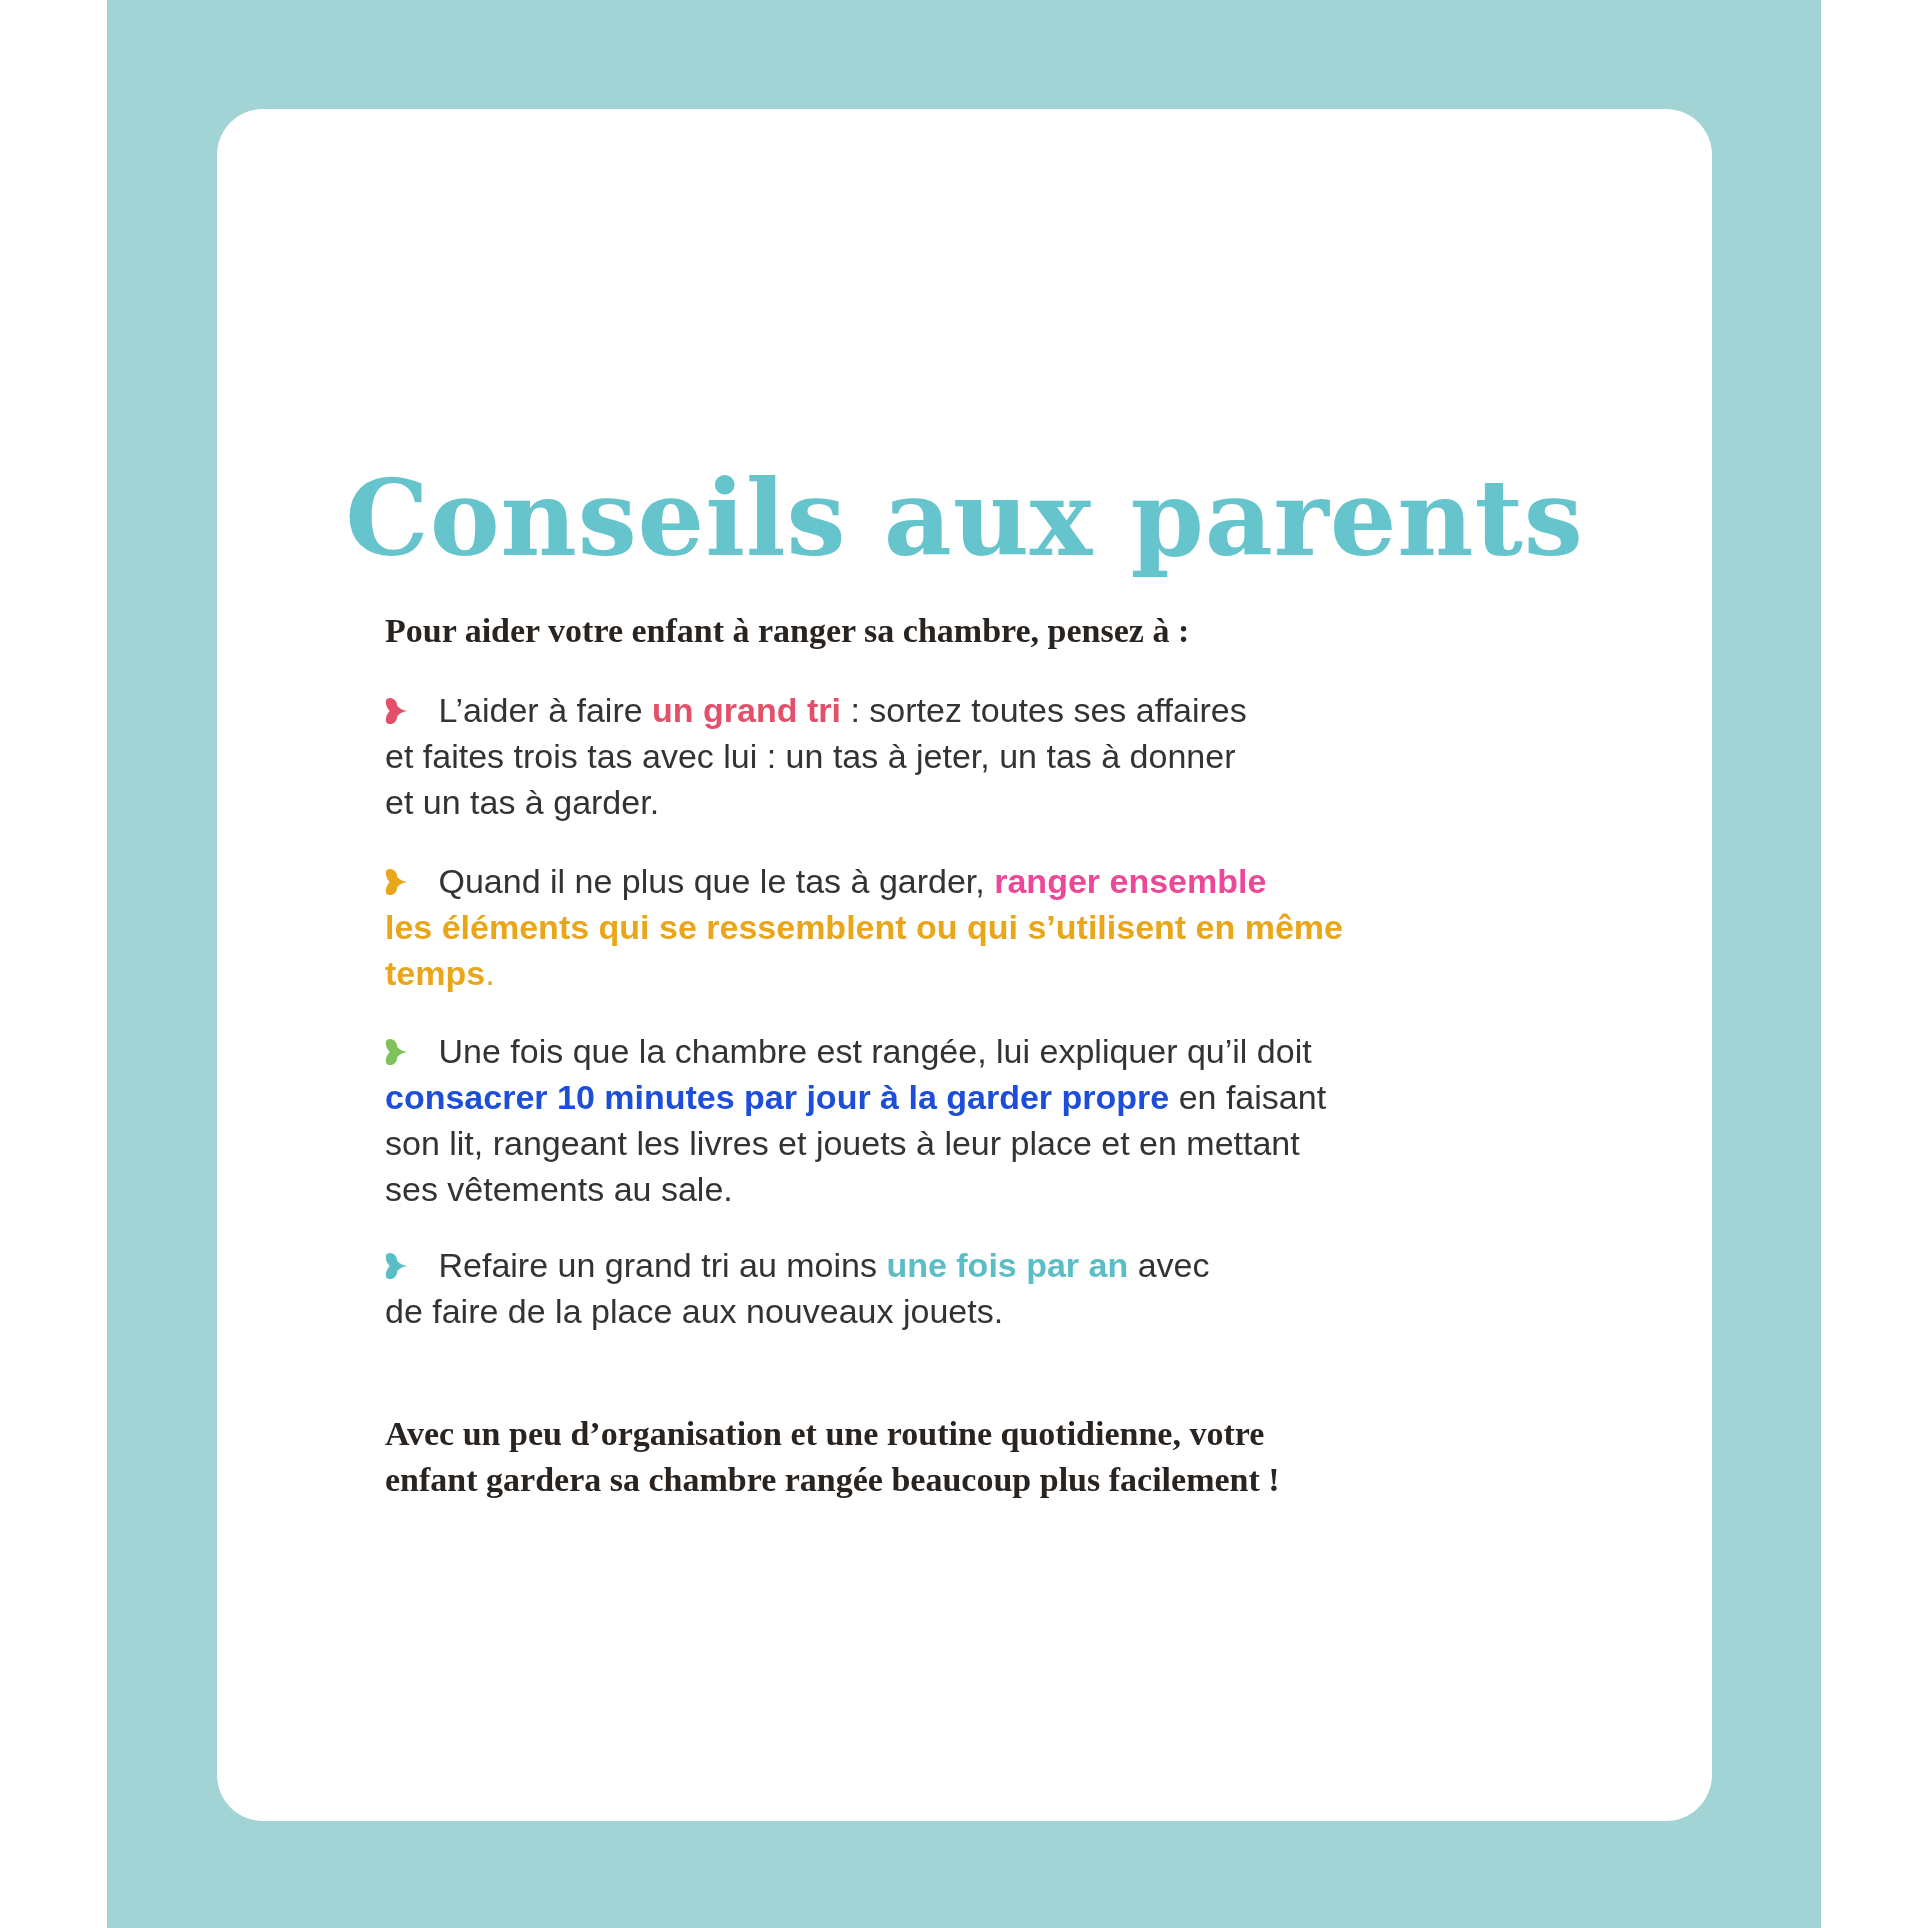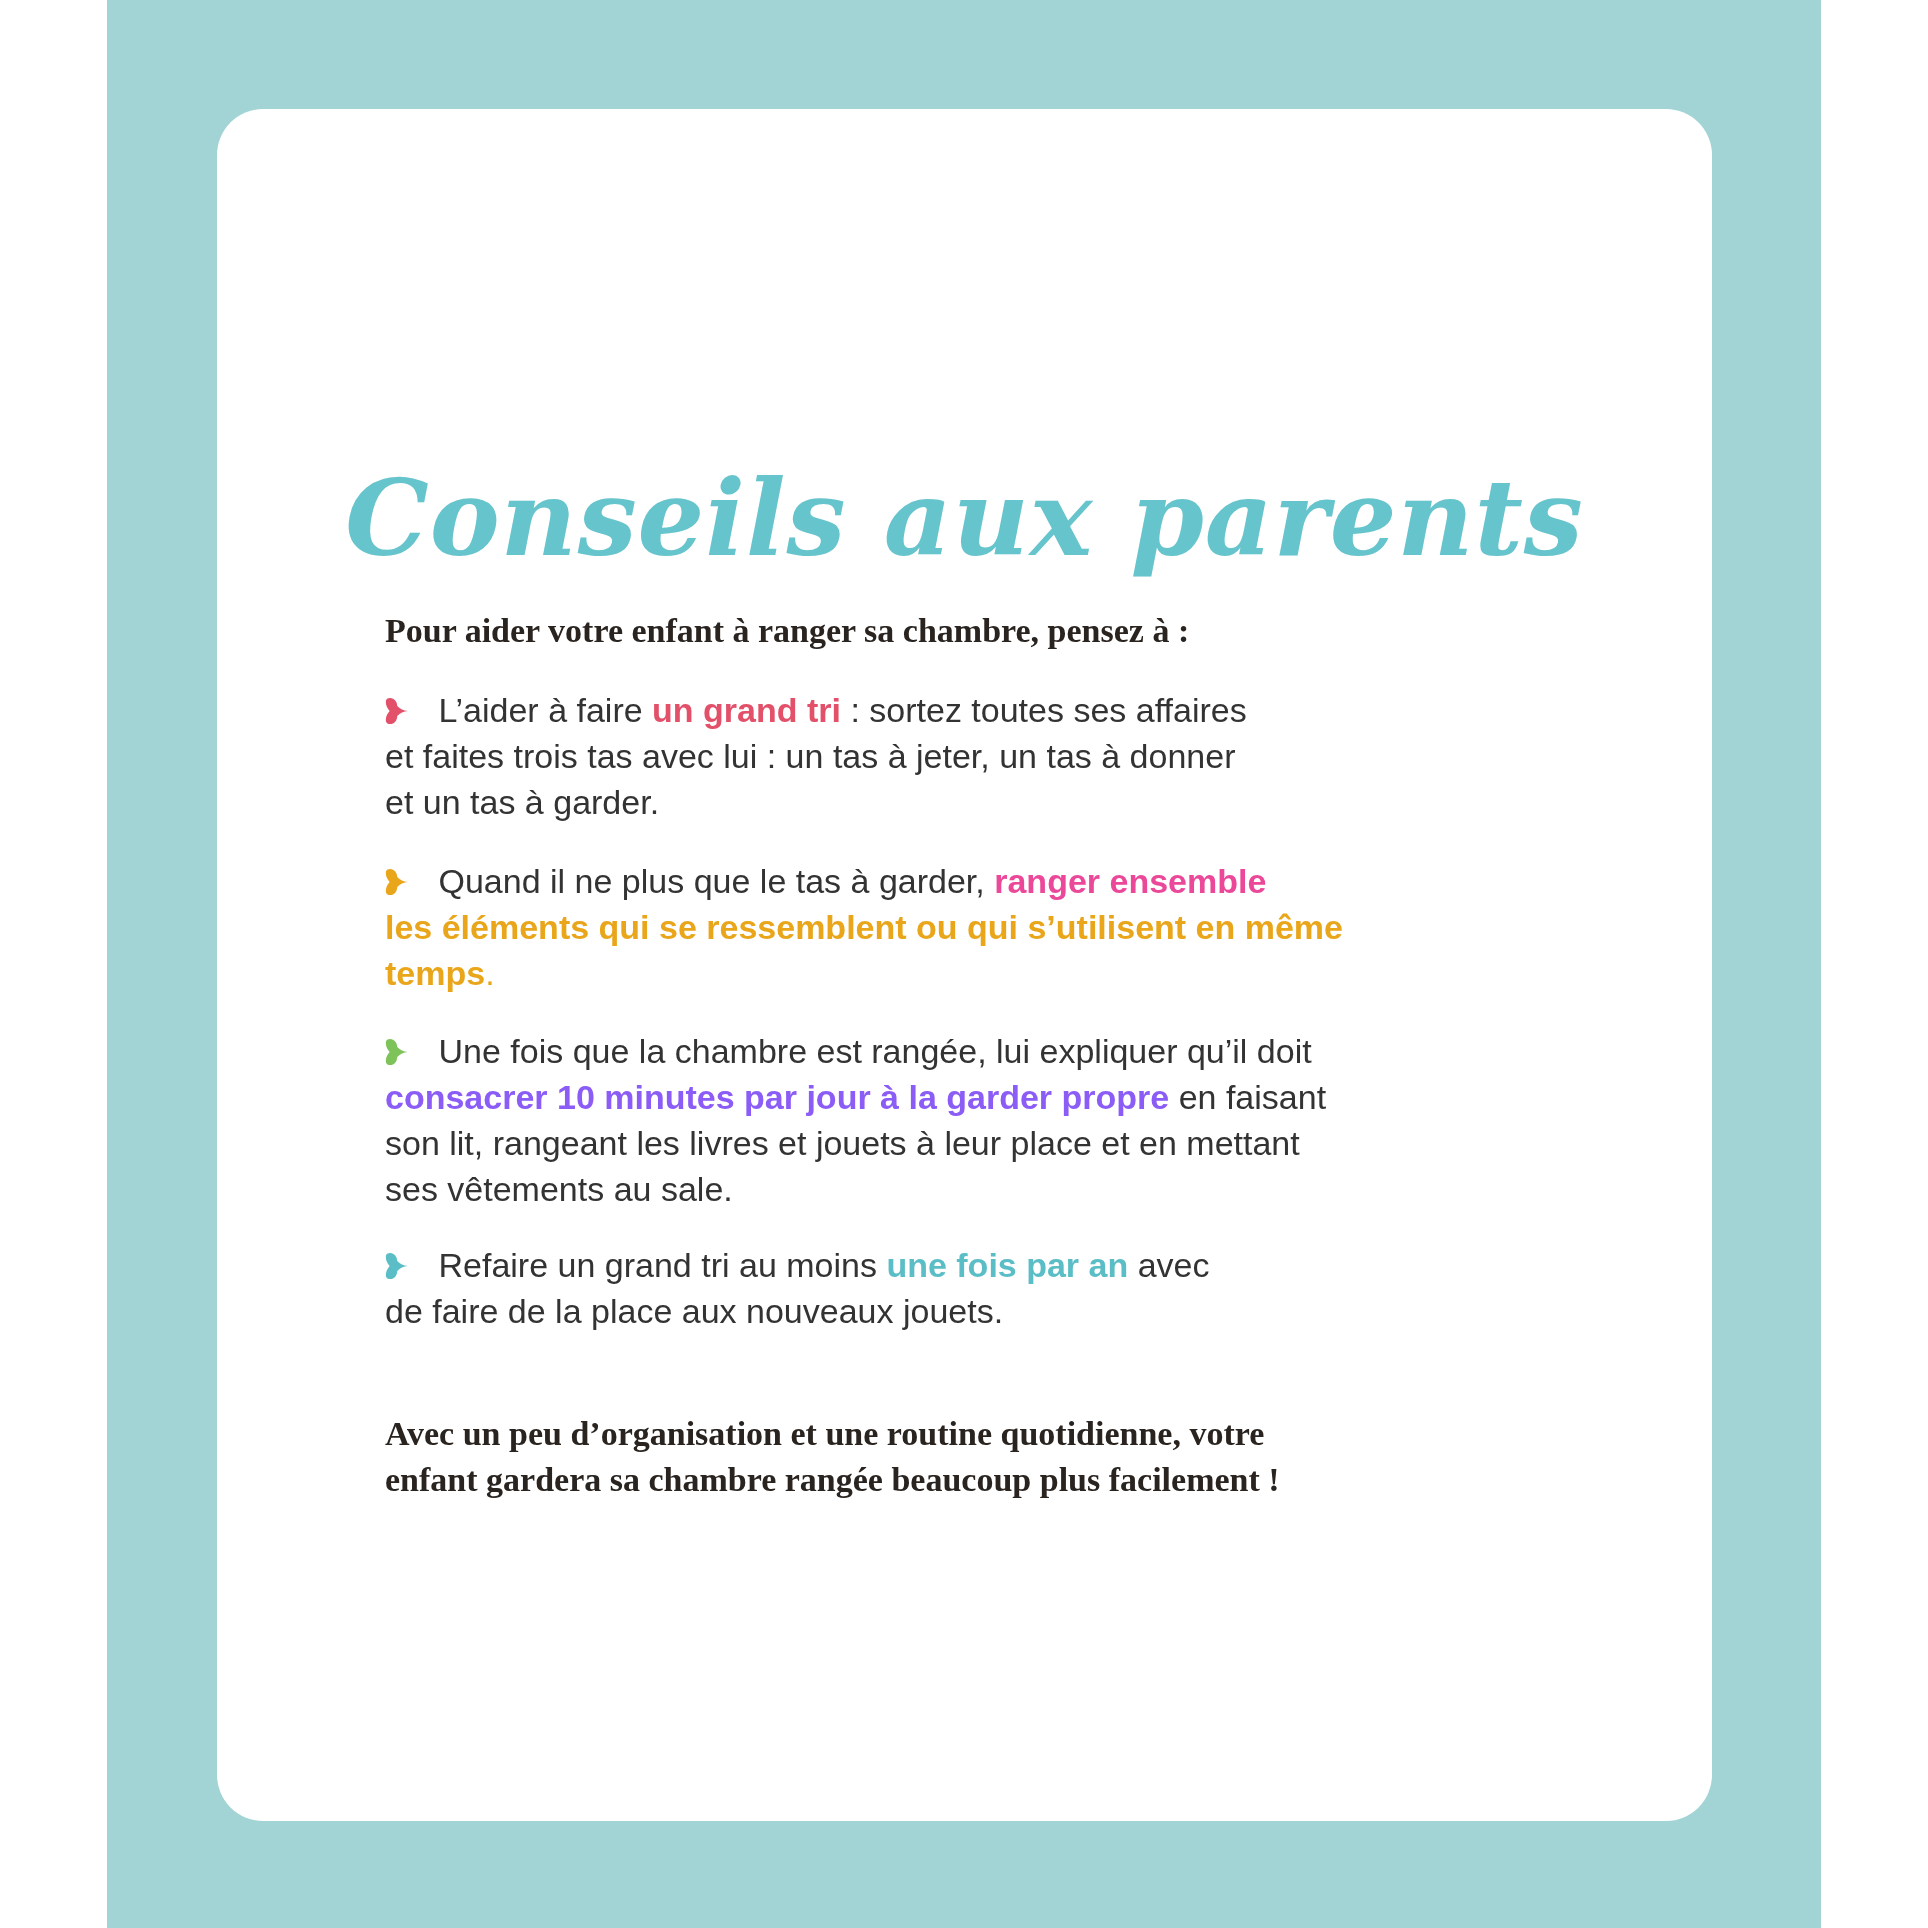--- a/index.html
+++ b/index.html
@@ -1,21 +1,21 @@
 <!DOCTYPE html>
 <html style="font-size:12.2px"><head>
 <meta charset="utf-8">
 <style>
   html, body { margin:0; padding:0; }
   body { width:1929px; height:1929px; background:#ffffff; position:relative; overflow:hidden;
          font-family:"Liberation Sans", sans-serif; }
   .frame { position:absolute; left:107px; top:0; width:1714px; height:1929px; background:#a2d4d5; }
   .card { position:absolute; left:217px; top:109px; width:1495px; height:1712px; background:#ffffff; border-radius:46px; }
   .title { position:absolute; left:0; width:1929px; top:442px; text-align:center;
-           font-family:"DejaVu Serif", serif; font-style:italic; font-weight:bold;
+           font-family:"DejaVu Serif", serif; font-weight:bold;
            font-size:105px; line-height:153px; color:#66c4cc; letter-spacing:0.8px; }
   .block { position:absolute; left:385px; font-size:34px; line-height:46px; color:#2a2420; white-space:nowrap; }
   .line { height:46px; }
   .bold { font-weight:bold;font-family:Liberation Serif, serif; }
   .light { font-weight:normal; color:#333; }
   .hl { font-weight:bold;text-align:right; }
   .heart { display:inline-block; width:23px; height:28px; vertical-align:-3.1px; margin-right:30.5px; }
   .heart svg { width:23px; height:28px; display:block; }
 </style>
 </head>
@@ -55,21 +55,21 @@
 </div>
 
 <div class="block light" style="top:1028px;">
   <div class="line">
     <span class="heart">
       <svg viewBox="0 0 30 37">
           <path d="M3 2 C10 -1 16 5 16 12 C20 16 24 18 30 18.5 C24 19 20 21 16 25 C16 32 10 38 3 35 C-1 32 1 24 6 18.5 C1 13 -1 5 3 2 Z" fill="#7dc35a"></path>
         </svg>
     </span><span>Une fois que la chambre est rangée, lui expliquer qu’il doit</span>
   </div>
-  <div class="line"><span class="hl" style="color:#8b5cf6;">consacrer 10 minutes par jour à la garder propre</span><span> en faisant</span></div>
+  <div class="line"><span class="hl" style="color:#1d4ed8;">consacrer 10 minutes par jour à la garder propre</span><span> en faisant</span></div>
   <div class="line">son lit, rangeant les livres et jouets à leur place et en mettant</div>
   <div class="line">ses vêtements au sale.</div>
 </div>
 
 <div class="block light" style="top:1242px;">
   <div class="line">
     <span class="heart">
       <svg viewBox="0 0 30 37">
           <path d="M3 2 C10 -1 16 5 16 12 C20 16 24 18 30 18.5 C24 19 20 21 16 25 C16 32 10 38 3 35 C-1 32 1 24 6 18.5 C1 13 -1 5 3 2 Z" fill="#5bbec6"></path>
         </svg>

